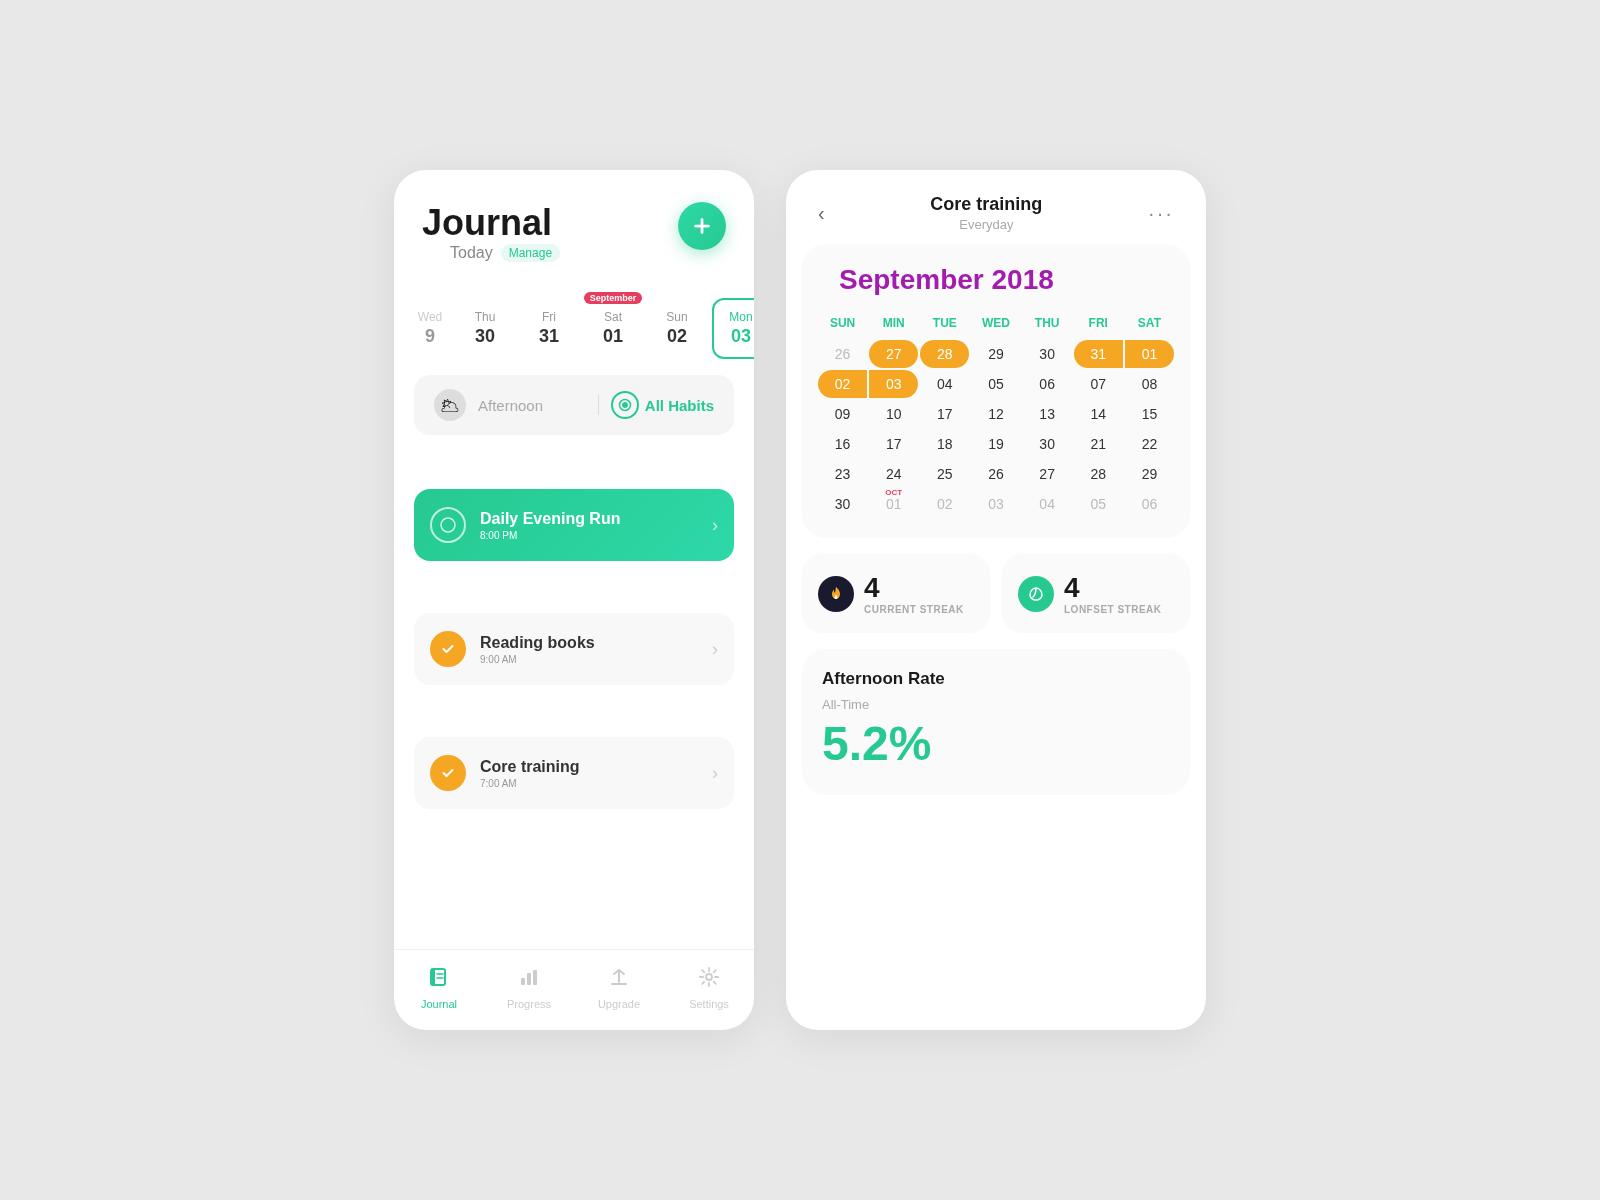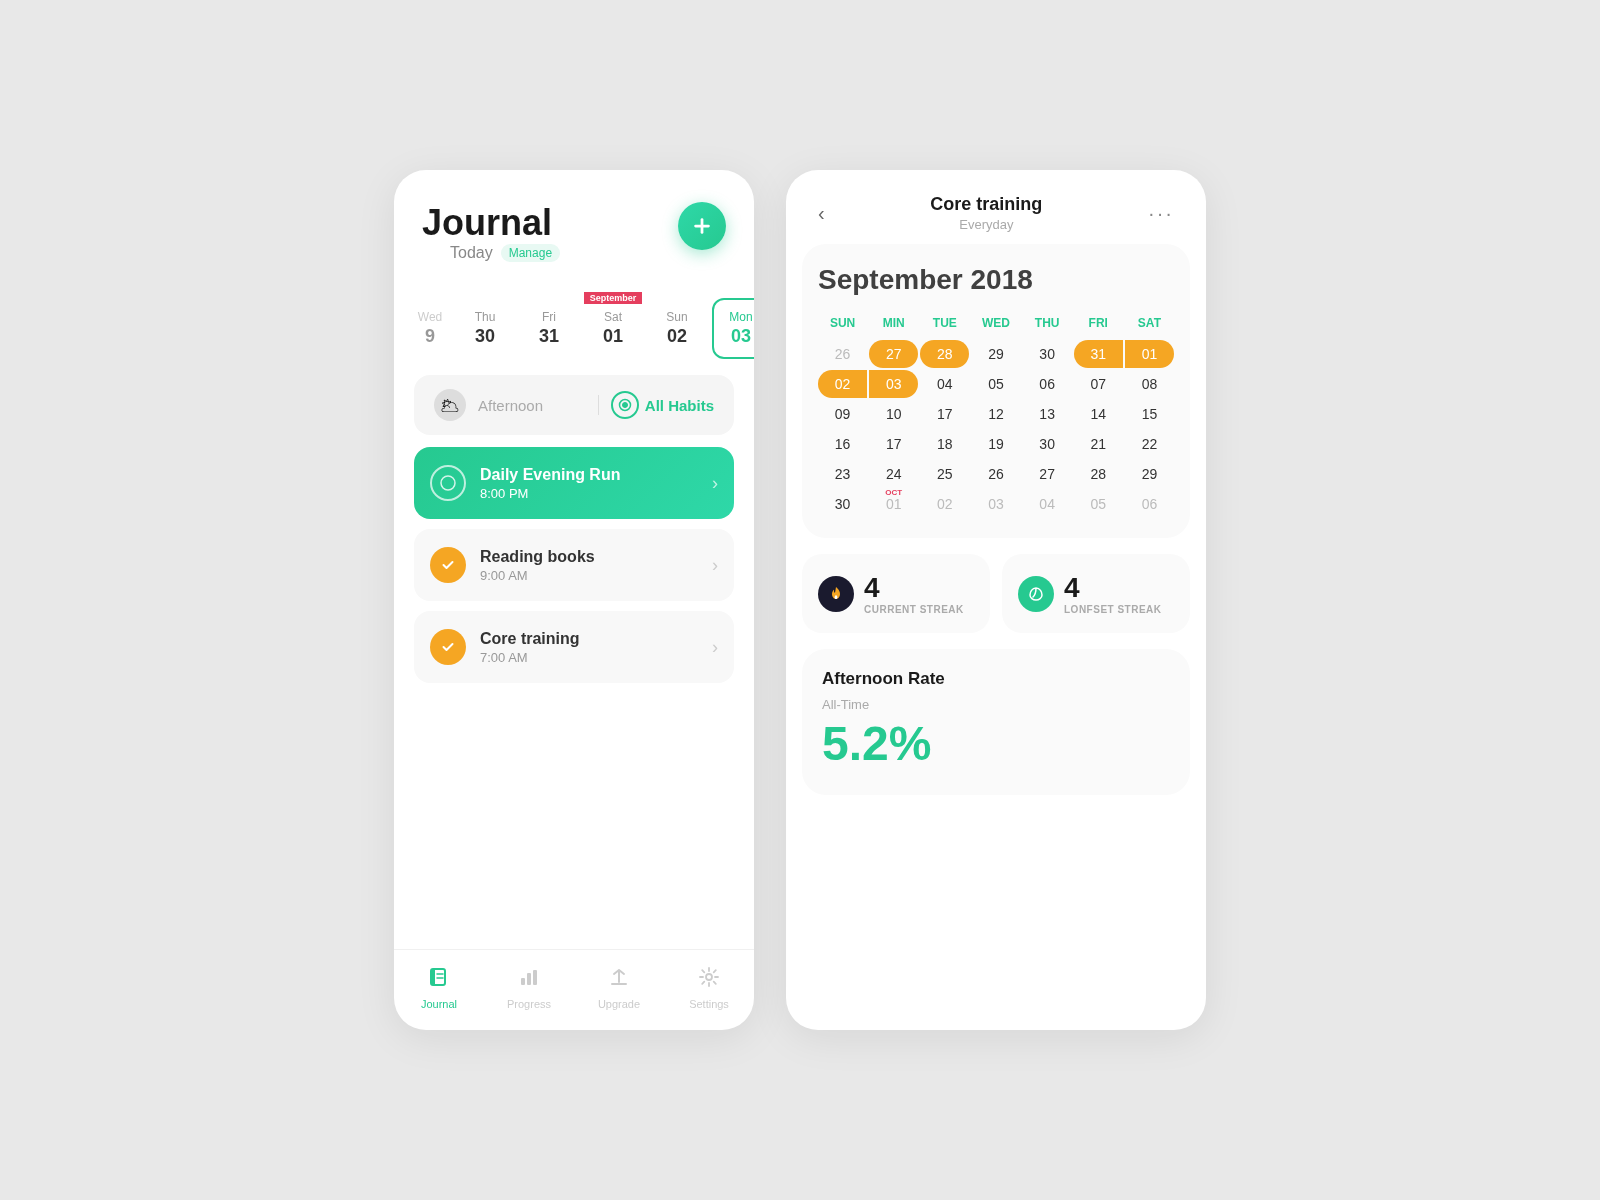--- a/index.html
+++ b/index.html
@@ -112,21 +112,21 @@
     .date-item.active .date-num {
       color: #26c990;
     }
     .sep-badge {
       position: absolute;
       top: -8px;
       background: #e53e5e;
       color: #fff;
       font-size: 9px;
       padding: 1px 6px;
-      border-radius: 0;
+      border-radius: 6px;
       font-weight: 600;
     }
 
     
     .filter-row {
       margin: 0 20px 12px;
       background: #f5f5f5;
       border-radius: 16px;
       padding: 14px 20px;
       display: flex;
@@ -183,20 +183,21 @@
       gap: 10px;
     }
     .habit-item {
       background: #f8f8f8;
       border-radius: 16px;
       padding: 18px 16px;
       display: flex;
       align-items: center;
       gap: 14px;
       cursor: pointer;
+      margin-top: 42px;
     }
     .habit-item.green-bg {
       background: linear-gradient(135deg, #26c990, #2ed8a8);
     }
     .habit-check {
       width: 36px;
       height: 36px;
       border-radius: 50%;
       display: flex;
       align-items: center;
@@ -213,21 +214,21 @@
     .habit-name {
       font-size: 16px;
       font-weight: 600;
       color: #333;
     }
     .habit-item.green-bg .habit-name,
     .habit-item.green-bg .habit-time {
       color: #fff;
     }
     .habit-time {
-      font-size: 13px;
+      font-size: 10px;
       color: #999;
       margin-top: 2px;
     }
     .habit-arrow {
       color: #ccc;
       font-size: 18px;
     }
     .habit-item.green-bg .habit-arrow {
       color: rgba(255,255,255,0.7);
     }
@@ -315,22 +316,23 @@
     
     .calendar-section {
       background: #fafafa;
       border-radius: 24px;
       margin: 0 16px 16px;
       padding: 20px 16px;
     }
     .cal-month {
       font-size: 28px;
       font-weight: 700;
-      color: #404040;
+      color: #a21caf;
       margin-bottom: 16px;
+      margin-left: 21px;
     }
     .cal-grid {
       display: grid;
       grid-template-columns: repeat(7, 1fr);
       gap: 2px;
     }
     .cal-header-cell {
       text-align: center;
       font-size: 12px;
       font-weight: 600;

